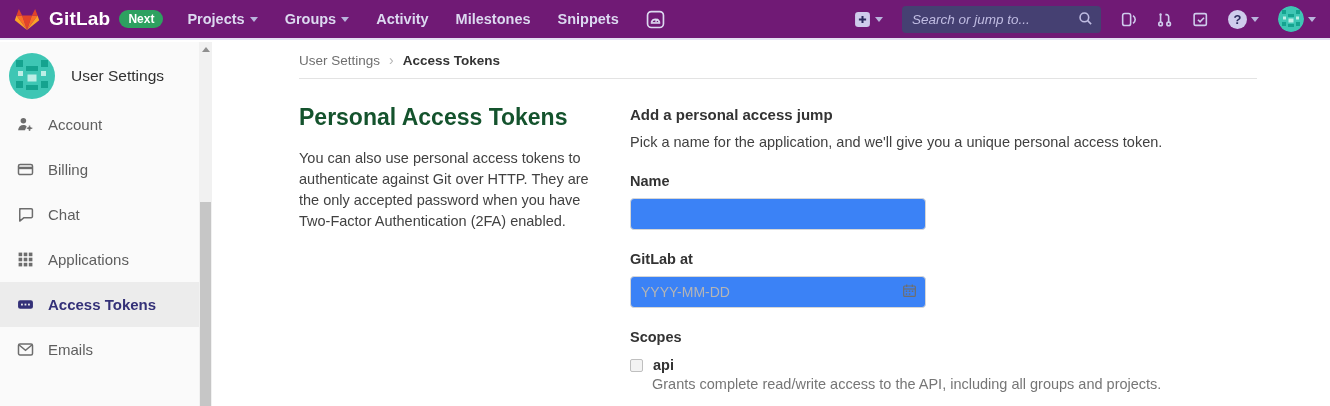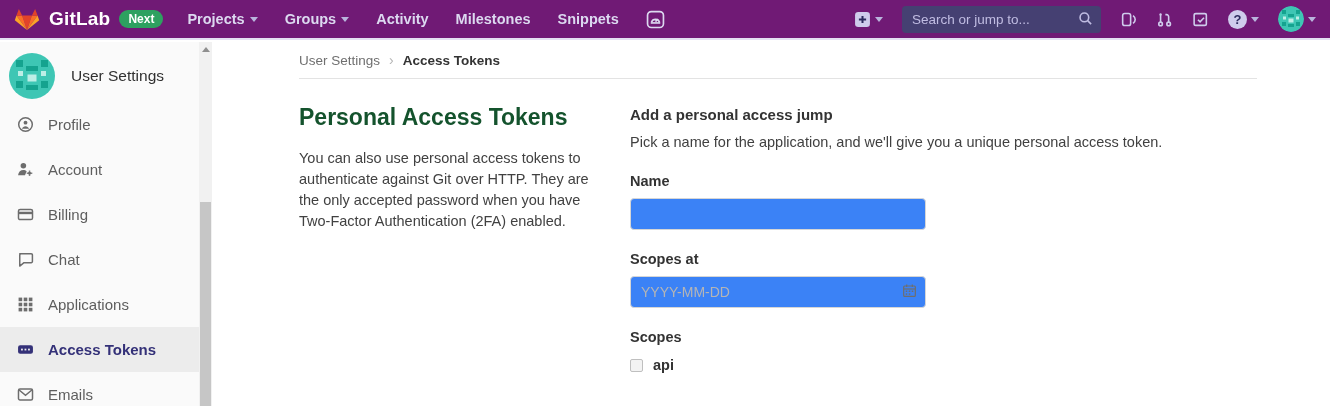--- a/index.html
+++ b/index.html
@@ -17,21 +17,21 @@
   .top-nav { display:flex; gap:27px; list-style:none; }
   .top-nav li { display:flex; align-items:center; gap:5px; font-size:14.5px;
                 font-weight:600; color:#dcd9f0; cursor:pointer; white-space:nowrap; }
   .caret { width:0; height:0; border-left:4px solid transparent; border-right:4px solid transparent;
            border-top:5px solid #b9b5dd; display:inline-block; }
   .topbar-right { margin-left:auto; display:flex; align-items:center; gap:19px; }
   .icon-btn { display:flex; align-items:center; gap:4px; color:#cfccec; cursor:pointer; }
   .searchbox { position:relative; width:199px; }
   .searchbox input { width:199px; height:27px; background:#454072; border:none; border-radius:4px;
                      color:#e7e5f6; font-size:13.5px; padding:0 30px 0 10px;
-                     font-family:inherit; }
+                     font-family:inherit;font-style:italic; }
   .searchbox input::placeholder { color:#c0bce2; }
   .searchbox .mag { position:absolute; right:8px; top:5px; }
   .help-circle { width:19px; height:19px; border-radius:50%; background:#cfccec; color:#2d2b5e;
                  font-size:13px; font-weight:700; display:flex; align-items:center;
                  justify-content:center; }
   .avatar { width:26px; height:26px; border-radius:50%; overflow:hidden; display:block; }
 
   
   .sidebar { position:absolute; left:0; top:42px; width:212px; height:364px; background:#fafafa; }
   .sb-scroll { position:absolute; right:0; top:0; width:13px; height:100%; background:#f1f1f1; }
@@ -231,30 +231,20 @@
           <rect x="32" y="18" width="5" height="5"></rect>
         </g>
       </svg>
     </span>
     <span class="sb-title">User Settings</span>
   </div>
 
   <ul class="sb-nav">
     <li>
       <span class="sb-ic">
-        <svg width="17" height="17" viewBox="0 0 16 16" fill="none" stroke="currentColor" stroke-width="1.4">
-          <circle cx="8" cy="8" r="6.4"></circle>
-          <circle cx="8" cy="6.3" r="1.8" fill="currentColor" stroke="none"></circle>
-          <path d="M4.6 12c.7-1.6 1.9-2.4 3.4-2.4s2.7.8 3.4 2.4" fill="currentColor" stroke="none"></path>
-        </svg>
-      </span>
-      <span>Profile</span>
-    </li>
-    <li>
-      <span class="sb-ic">
         <svg width="17" height="17" viewBox="0 0 16 16" fill="currentColor">
           <circle cx="6" cy="4.5" r="2.6"></circle>
           <path d="M1 13.5c.4-3.3 2.4-5 5-5 1.2 0 2.3.4 3.1 1.1l-1.6 3.9z"></path>
           <circle cx="11.8" cy="11.5" r="1.4"></circle>
           <path d="M11.1 8.9h1.4v5.2h-1.4z M9.2 10.8v1.4h5.2v-1.4z" opacity=".85"></path>
         </svg>
       </span>
       <span>Account</span>
     </li>
     <li>
@@ -333,21 +323,21 @@
       <p>You can also use personal access tokens to authenticate against Git over HTTP. They are the only accepted password when you have Two-Factor Authentication (2FA) enabled.</p>
     </section>
 
     <section class="col-right">
       <h4 class="form-heading">Add a personal access jump</h4>
       <p class="form-sub">Pick a name for the application, and we'll give you a unique personal access token.</p>
 
       <label class="field-label lbl-name">Name</label>
       <input class="text-input" type="text" value="" style="">
 
-      <label class="field-label lbl-expires">Scopes at</label>
+      <label class="field-label lbl-expires">GitLab at</label>
       <div class="input-wrap">
         <input class="text-input" type="text" placeholder="YYYY-MM-DD" style="">
         <span class="cal">
           <svg width="15" height="15" viewBox="0 0 16 16" fill="none" stroke="currentColor" stroke-width="1.3">
             <rect x="1.8" y="3.2" width="12.4" height="11" rx="1"></rect>
             <line x1="1.8" y1="6.4" x2="14.2" y2="6.4"></line>
             <line x1="5" y1="1.6" x2="5" y2="4.2"></line>
             <line x1="11" y1="1.6" x2="11" y2="4.2"></line>
             <g fill="currentColor" stroke="none">
               <rect x="4" y="8" width="1.6" height="1.6"></rect>
@@ -358,15 +348,16 @@
             </g>
           </svg>
         </span>
       </div>
 
       <label class="field-label lbl-scopes">Scopes</label>
       <div class="scope-row">
         <input type="checkbox" style="">
         <span class="scope-name">api</span>
       </div>
+      <p class="scope-desc">Grants complete read/write access to the API, including all groups and projects.</p>
     </section>
   </div>
 </main>
 
 </body></html>

